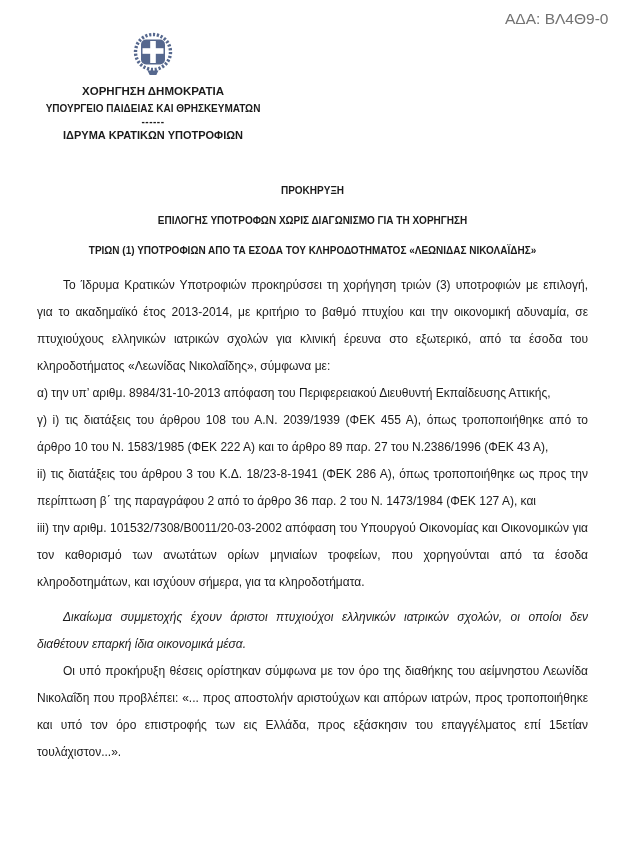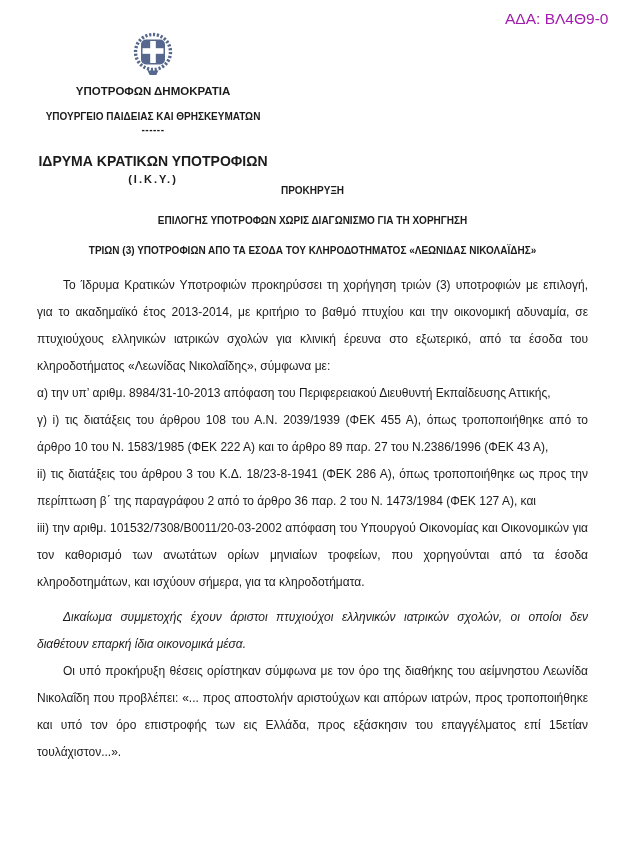--- a/index.html
+++ b/index.html
@@ -12,36 +12,36 @@
     color: #1b1b1b;
   }
   .page { position: absolute; inset: 0; }
 
   
   .ada {
     position: absolute;
     top: 10px; left: 505px;
     font-size: 15.5px;
     white-space: nowrap;
-    color: #a21caf;
+    color: #737373;
   }
 
   
   .letterhead {
     position: absolute;
     top: 31px; left: 18px; width: 270px;
     text-align: center;
     font-weight: bold;
     line-height: 1.2;
   }
   .emblem-wrap { height: 50px; }
   .lh1 { font-size: 11.5px; margin-top: 4px; }
-  .lh2 { font-size: 10px;   margin-top: 12px; }
+  .lh2 { font-size: 10px;   margin-top: 4px; }
   .lh-div { font-size: 10px; letter-spacing: 0.5px; margin-top: 1px; }
-  .lh3 { font-size: 14px; margin-top: 17px; }
+  .lh3 { font-size: 11px; margin-top: 1px; }
   .lh4 { font-size: 11px; letter-spacing: 2px; margin-top: 3px; }
 
   
   .title-block {
     position: absolute;
     top: 176px; left: 0; width: 625px;
     text-align: center;
     font-weight: bold;
     font-size: 10px;
   }
@@ -69,31 +69,30 @@
   <header class="letterhead">
     <div class="emblem-wrap">
       <svg width="46" height="48" viewBox="0 0 46 48" aria-hidden="true">
         <circle cx="23" cy="21" r="17.5" fill="none" stroke="#56688e" stroke-width="3.4" stroke-dasharray="2.2 1.7"></circle>
         <rect x="11" y="8.5" width="24" height="25" rx="5" fill="#56688e"></rect>
         <rect x="20.2" y="10" width="5.6" height="22" fill="#ffffff"></rect>
         <rect x="12.5" y="17.2" width="21" height="5.6" fill="#ffffff"></rect>
         <path d="M17.5 39.5 h11 l-2.2 4.5 h-6.6 z" fill="#56688e"></path>
       </svg>
     </div>
-    <div class="lh1">ΥΠΟΤΡΟΦΩΝ ΔΗΜΟΚΡΑΤΙΑ</div>
+    <div class="lh1">ΧΟΡΗΓΗΣΗ ΔΗΜΟΚΡΑΤΙΑ</div>
     <div class="lh2">ΥΠΟΥΡΓΕΙΟ ΠΑΙΔΕΙΑΣ ΚΑΙ ΘΡΗΣΚΕΥΜΑΤΩΝ</div>
     <div class="lh-div">------</div>
     <div class="lh3">ΙΔΡΥΜΑ ΚΡΑΤΙΚΩΝ ΥΠΟΤΡΟΦΙΩΝ</div>
-    <div class="lh4">(Ι.Κ.Υ.)</div>
   </header>
 
   <div class="title-block">
     <div class="tline">ΠΡΟΚΗΡΥΞΗ</div>
     <div class="tline">ΕΠΙΛΟΓΗΣ ΥΠΟΤΡΟΦΩΝ ΧΩΡΙΣ ΔΙΑΓΩΝΙΣΜΟ ΓΙΑ ΤΗ ΧΟΡΗΓΗΣΗ</div>
-    <div class="tline">ΤΡΙΩΝ (3) ΥΠΟΤΡΟΦΙΩΝ ΑΠΟ ΤΑ ΕΣΟΔΑ ΤΟΥ ΚΛΗΡΟΔΟΤΗΜΑΤΟΣ «ΛΕΩΝΙΔΑΣ ΝΙΚΟΛΑΪΔΗΣ»</div>
+    <div class="tline">ΤΡΙΩΝ (1) ΥΠΟΤΡΟΦΙΩΝ ΑΠΟ ΤΑ ΕΣΟΔΑ ΤΟΥ ΚΛΗΡΟΔΟΤΗΜΑΤΟΣ «ΛΕΩΝΙΔΑΣ ΝΙΚΟΛΑΪΔΗΣ»</div>
   </div>
 
   <main class="body-text">
     <p class="indent">Το Ίδρυμα Κρατικών Υποτροφιών προκηρύσσει τη χορήγηση τριών (3) υποτροφιών με επιλογή,  για το ακαδημαϊκό έτος 2013-2014, με κριτήριο το βαθμό πτυχίου και την οικονομική αδυναμία, σε πτυχιούχους ελληνικών ιατρικών σχολών για κλινική έρευνα στο εξωτερικό, από τα έσοδα του κληροδοτήματος «Λεωνίδας Νικολαΐδης»,  σύμφωνα με:</p>
     <p>α) την υπ’ αριθμ. 8984/31-10-2013 απόφαση του Περιφερειακού Διευθυντή Εκπαίδευσης Αττικής,</p>
     <p>γ) i) τις  διατάξεις του άρθρου 108 του  Α.Ν. 2039/1939 (ΦΕΚ 455 Α), όπως τροποποιήθηκε από το άρθρο 10 του Ν. 1583/1985 (ΦΕΚ 222 Α) και το άρθρο 89 παρ. 27 του Ν.2386/1996 (ΦΕΚ 43 Α),</p>
     <p>ii) τις διατάξεις του άρθρου 3 του Κ.Δ. 18/23-8-1941 (ΦΕΚ 286 Α), όπως τροποποιήθηκε ως προς την περίπτωση β΄ της παραγράφου 2  από το άρθρο 36 παρ. 2 του Ν. 1473/1984 (ΦΕΚ 127 Α), και</p>
     <p>iii) την αριθμ. 101532/7308/Β0011/20-03-2002 απόφαση του Υπουργού Οικονομίας και Οικονομικών για τον καθορισμό των ανωτάτων ορίων μηνιαίων τροφείων, που χορηγούνται από τα έσοδα κληροδοτημάτων, και ισχύουν σήμερα, για τα  κληροδοτήματα.</p>
     <p class="indent italic">Δικαίωμα συμμετοχής έχουν άριστοι πτυχιούχοι ελληνικών ιατρικών σχολών, οι οποίοι δεν διαθέτουν επαρκή ίδια οικονομικά μέσα.</p>
     <p class="indent">Οι υπό προκήρυξη θέσεις ορίστηκαν σύμφωνα με  τον όρο της διαθήκης του αείμνηστου Λεωνίδα Νικολαΐδη που προβλέπει: «... προς αποστολήν αριστούχων και απόρων ιατρών, προς τροποποιήθηκε και υπό τον όρο επιστροφής των εις Ελλάδα, προς εξάσκησιν του επαγγέλματος επί 15ετίαν τουλάχιστον...».</p>

